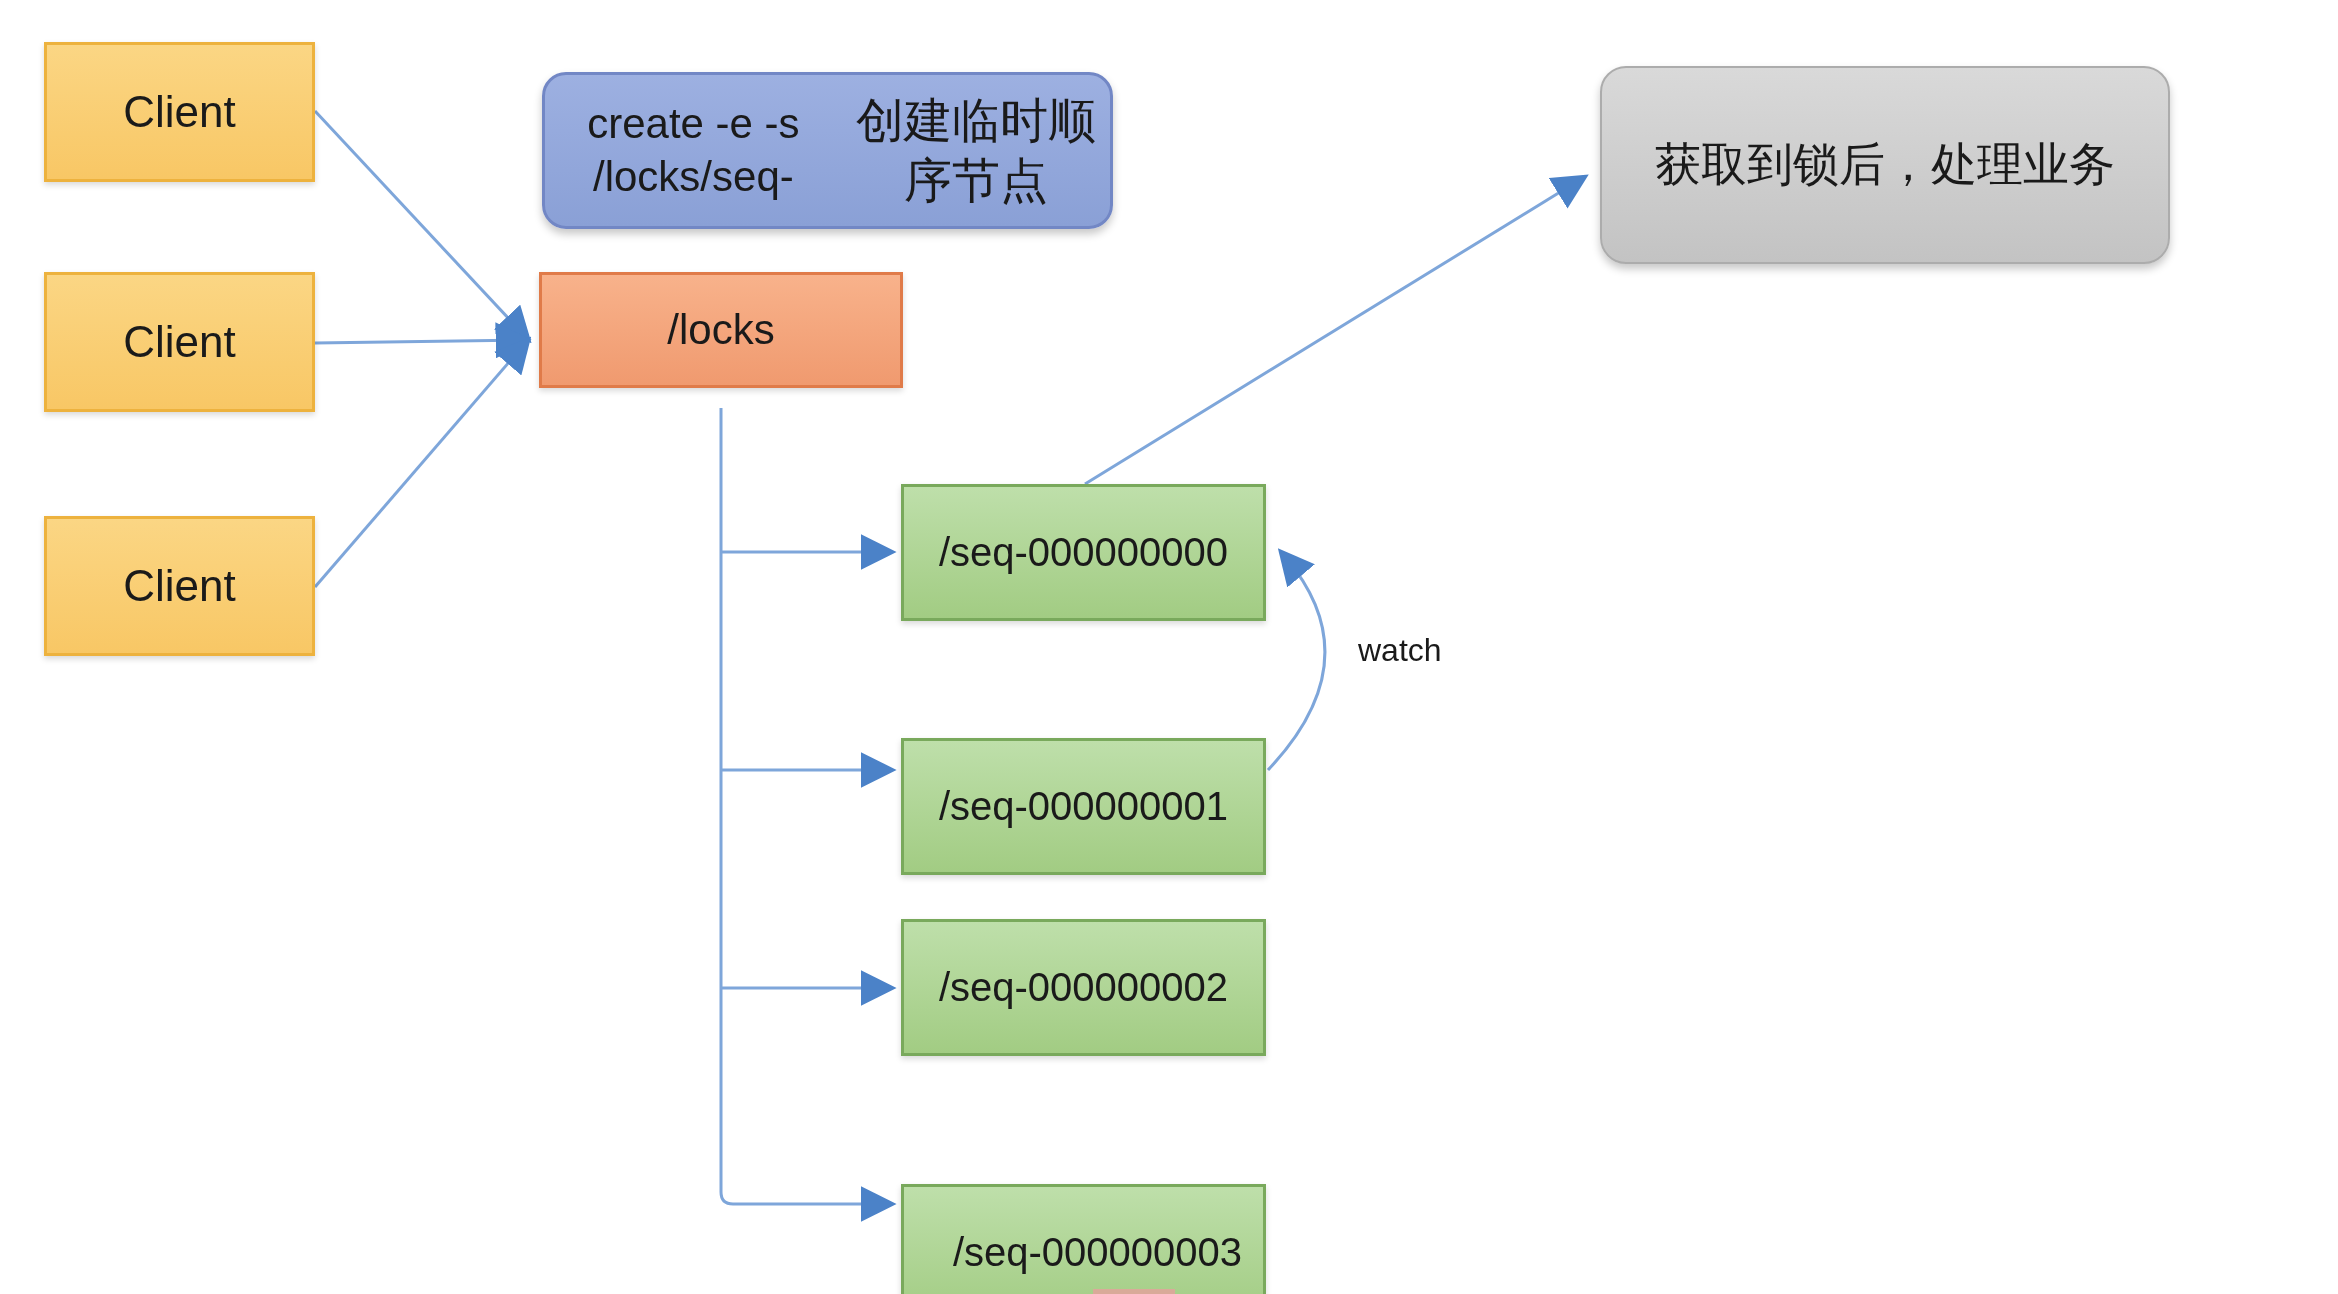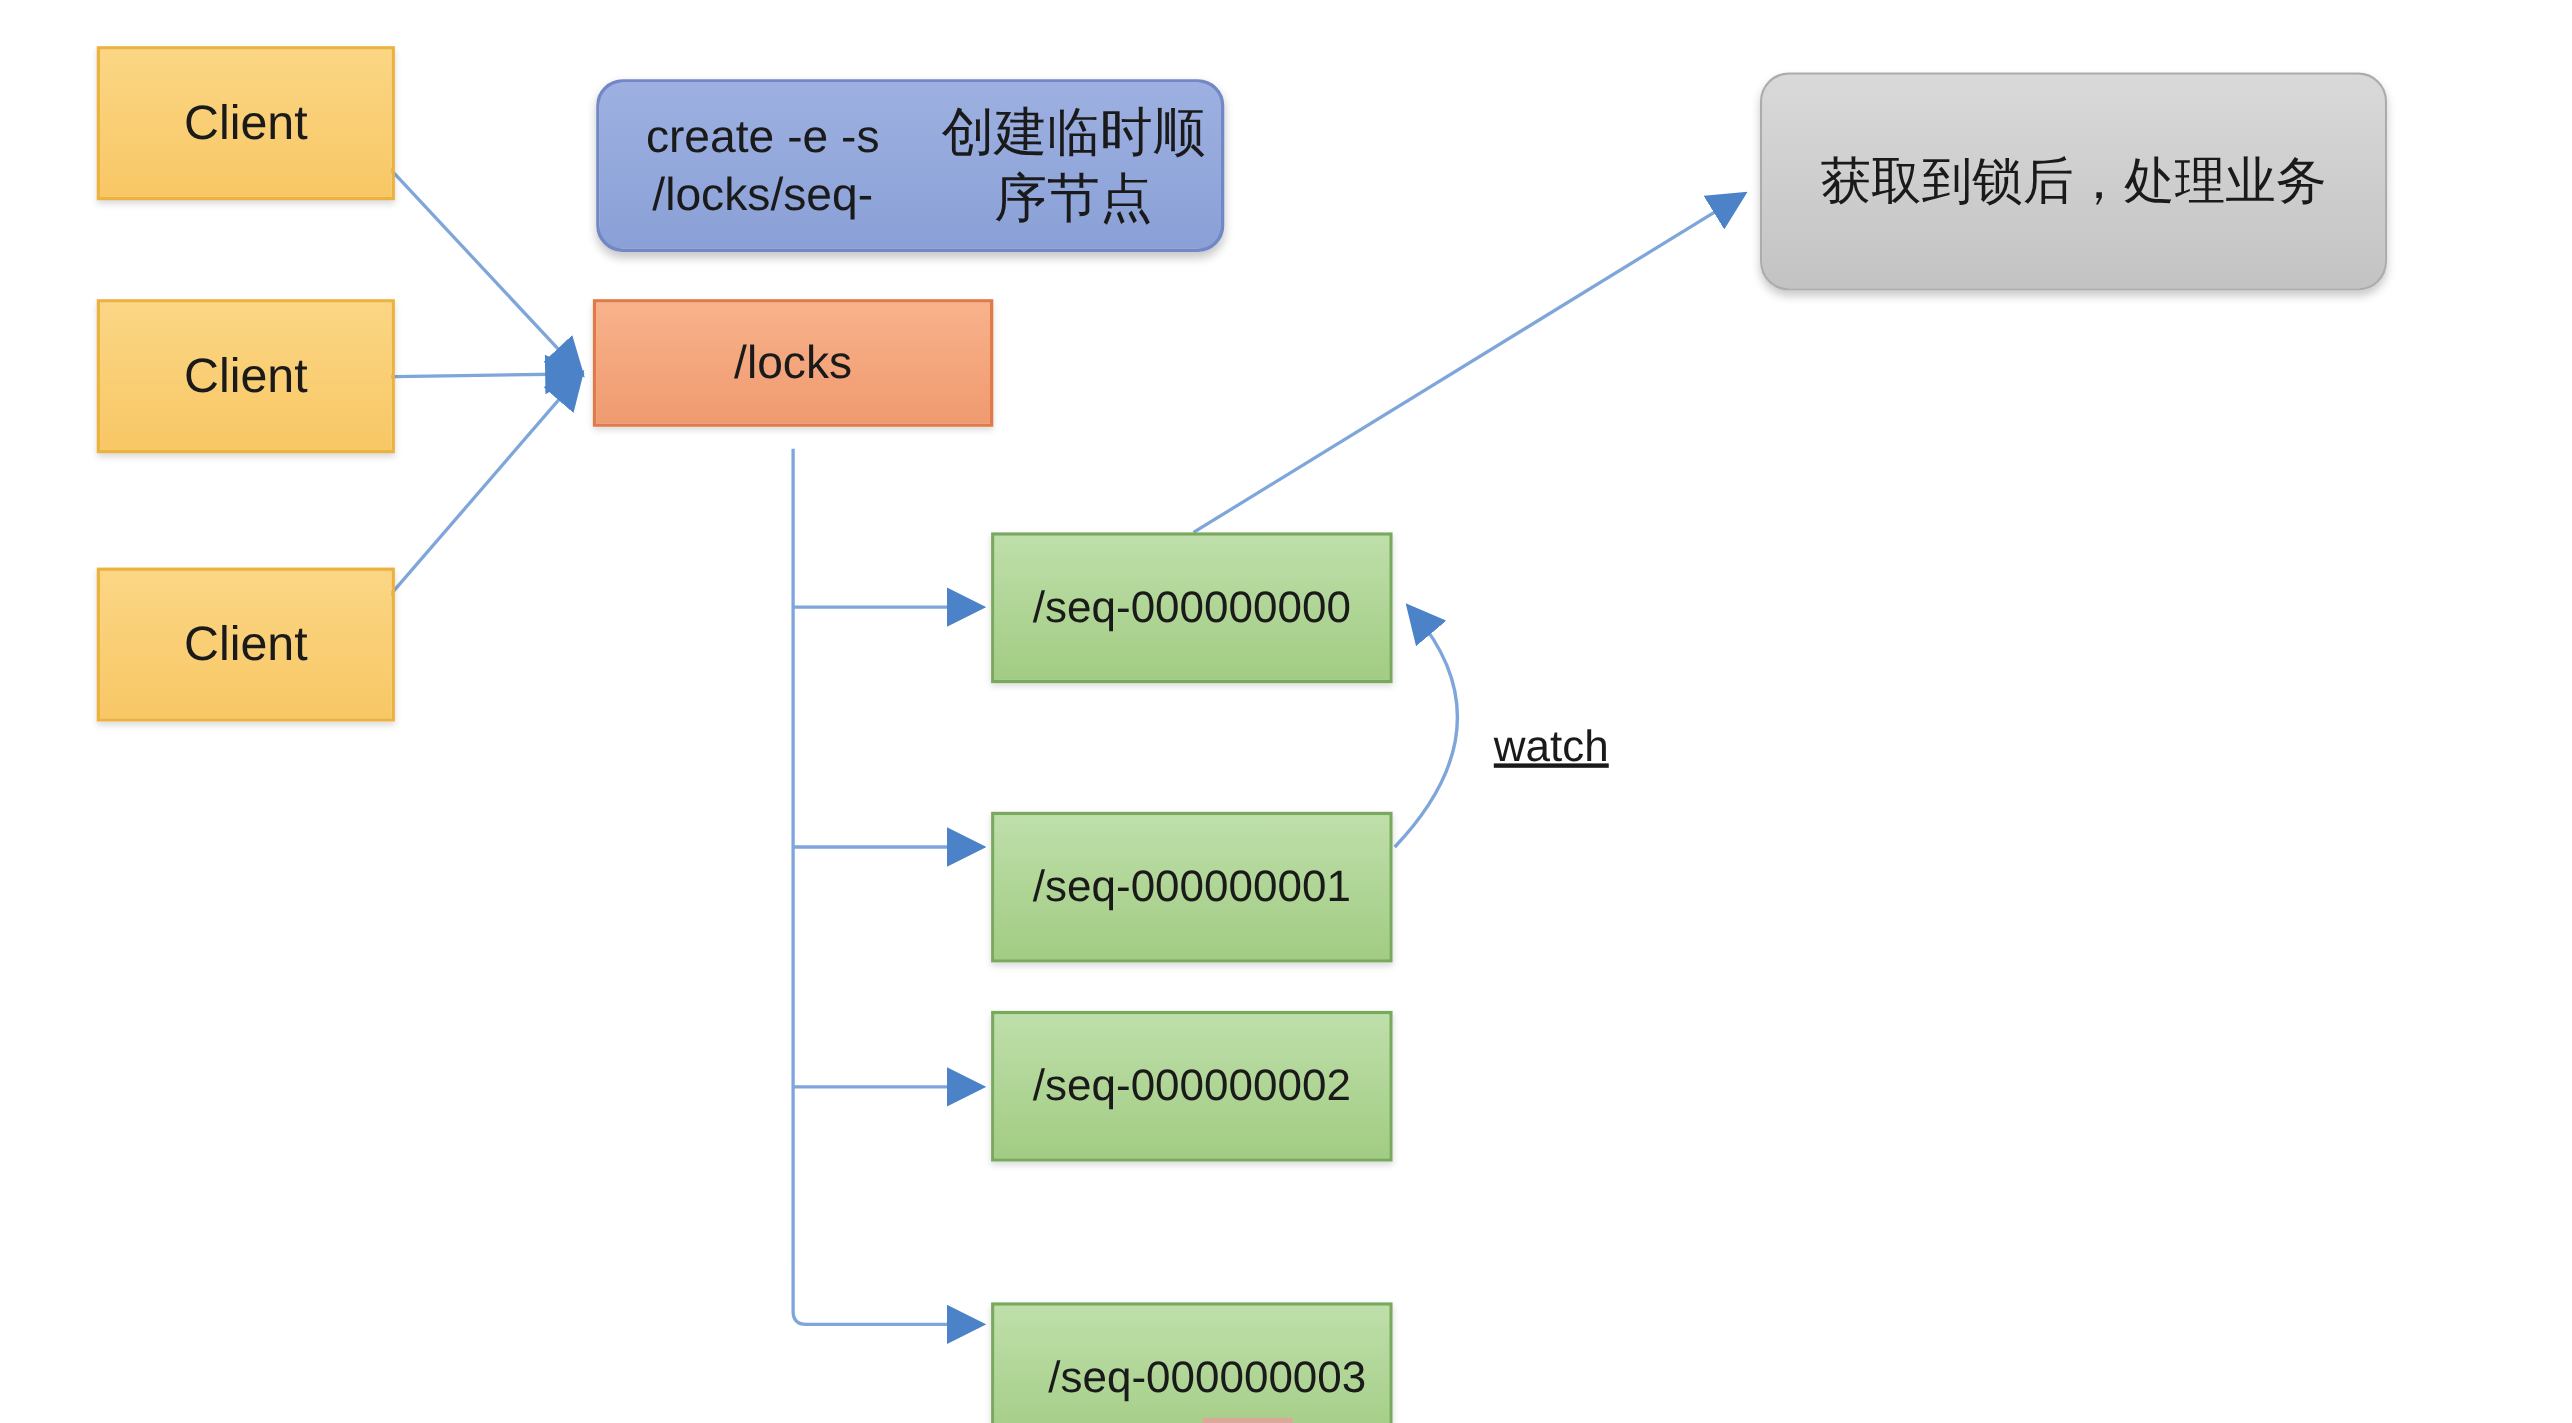--- a/index.html
+++ b/index.html
@@ -23,21 +23,20 @@
     text-align: center;
     color: var(--text, #1a1a1a);
   }
 
   .client-box {
     left: 44px; width: 271px; height: 140px;
     background: linear-gradient(180deg, var(--client_fill_top), var(--client_fill_bottom));
     border: 3px solid var(--client_border);
     font-size: 44px;
     box-shadow: 0 3px 6px rgba(0,0,0,0.15);
-    margin-left: 44px;
   }
   .client-1 { top: 42px; }
   .client-2 { top: 272px; }
   .client-3 { top: 516px; }
 
   .command-note {
     left: 542px; top: 72px; width: 571px; height: 157px;
     background: linear-gradient(180deg, var(--command_fill_top), var(--command_fill_bottom));
     border: 3px solid var(--command_border);
     border-radius: 24px;
@@ -72,24 +71,23 @@
     left: 1600px; top: 66px; width: 570px; height: 198px;
     background: linear-gradient(180deg, var(--result_fill_top), var(--result_fill_bottom));
     border: 2px solid var(--result_border);
     border-radius: 26px;
     font-size: 46px;
     box-shadow: 0 5px 9px rgba(0,0,0,0.22);
   }
 
   .watch-label {
     position: absolute;
-    left: 1358px; top: 657px;
-    font-size: 40px;
+    left: 1358px; top: 632px;
+    font-size: 32px;
     color: var(--text, #1a1a1a);
-    text-decoration: underline;
   }
 
   .edges-svg {
     position: absolute;
     left: 0; top: 0;
     width: 2338px; height: 1294px;
     pointer-events: none;
   }
   .edge {
     fill: none;

